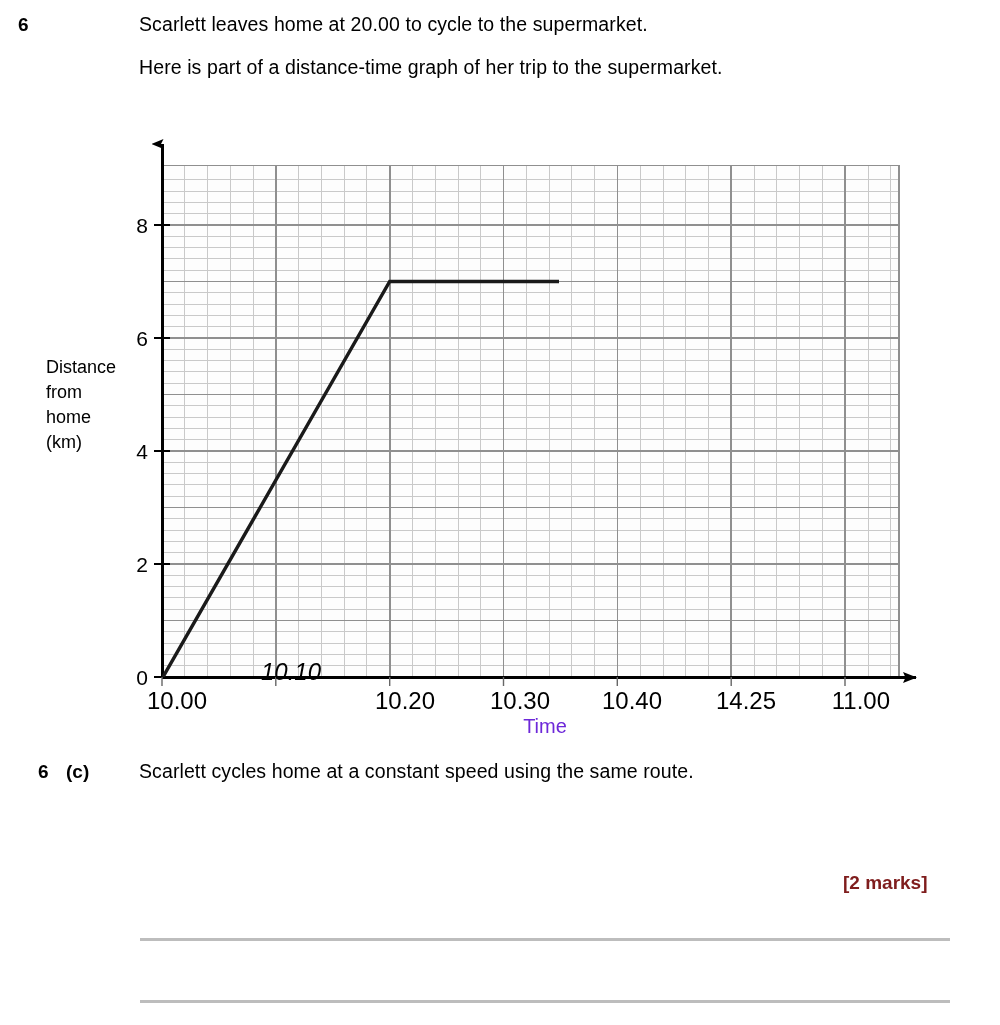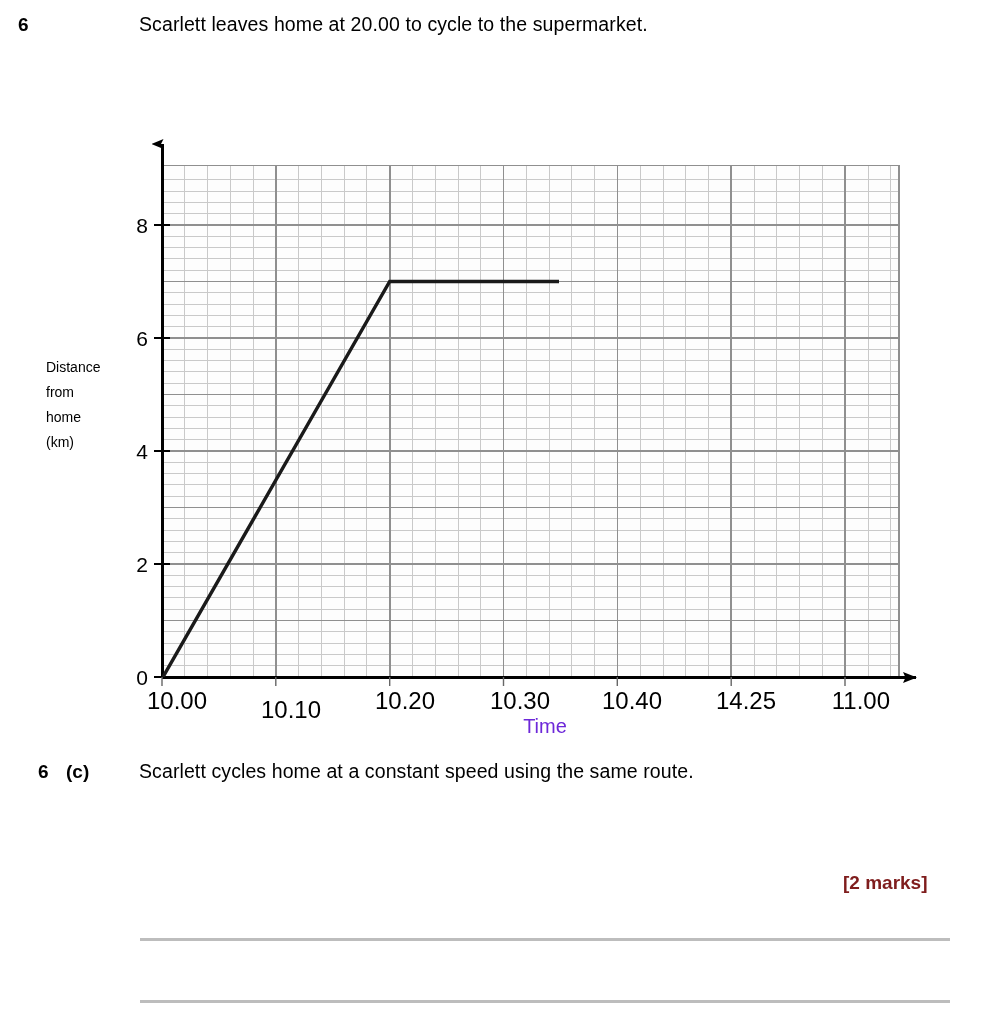--- a/index.html
+++ b/index.html
@@ -57,21 +57,21 @@
     position: absolute;
     left: 0;
     top: 0;
     width: 1000px;
     height: 760px;
   }
   .ylabel-block {
     position: absolute;
     left: 46px;
     top: 355px;
-    font-size: 14px;
+    font-size: 18px;
     line-height: 25px;
     color: #000;
     white-space: nowrap;
   }
   .tick-y {
     position: absolute;
     font-size: 21px;
     color: #000;
     text-align: right;
     width: 26px;
@@ -99,20 +99,21 @@
 </style>
 </head>
 <body>
 
 <div class="page">
 
   <div class="qnum" style="left:18px; top:14px;">6</div>
 
   <div class="body-text" style="left:139px; top:13px;">Scarlett leaves home at 20.00 to cycle to the supermarket.</div>
 
+  <div class="body-text" style="left:139px; top:56px;">Here is part of a distance-time graph of her trip to the supermarket.</div>
 
   <div class="graph-wrap">
 
     <svg width="1000" height="760" viewBox="0 0 1000 760" style="position:absolute; left:0; top:0;">
       <defs>
 
         <marker id="arrowUp" markerWidth="10" markerHeight="12" refX="5" refY="11" orient="auto" markerUnits="userSpaceOnUse">
           <path d="M 5 0 L 10 12 L 5 9.5 L 0 12 Z" fill="#000"></path>
         </marker>
         <marker id="arrowRight" markerWidth="14" markerHeight="11" refX="13" refY="5.5" orient="auto" markerUnits="userSpaceOnUse">
@@ -249,21 +250,21 @@
       <div>(km)</div>
     </div>
 
     <div class="tick-y" style="left:122px; top:666px;">0</div>
     <div class="tick-y" style="left:122px; top:553px;">2</div>
     <div class="tick-y" style="left:122px; top:440px;">4</div>
     <div class="tick-y" style="left:122px; top:327px;">6</div>
     <div class="tick-y" style="left:122px; top:214px;">8</div>
 
     <div class="tick-x" style="left:117px; top:687px;">10.00</div>
-    <div class="tick-x" style="left:231px; top:696px;">10.10</div>
+    <div class="tick-x" style="left:231px; top:658px;font-style:italic;">10.10</div>
     <div class="tick-x" style="left:345px; top:687px;">10.20</div>
     <div class="tick-x" style="left:460px; top:687px;">10.30</div>
     <div class="tick-x" style="left:572px; top:687px;">10.40</div>
     <div class="tick-x" style="left:686px; top:687px;">14.25</div>
     <div class="tick-x" style="left:800px; top:687px;">11.00</div>
 
     <div class="xaxis-title" style="left:460px; top:715px; width:170px;">Time</div>
   </div>
 
   <div class="qpart" style="left:38px; top:761px;">6</div>

